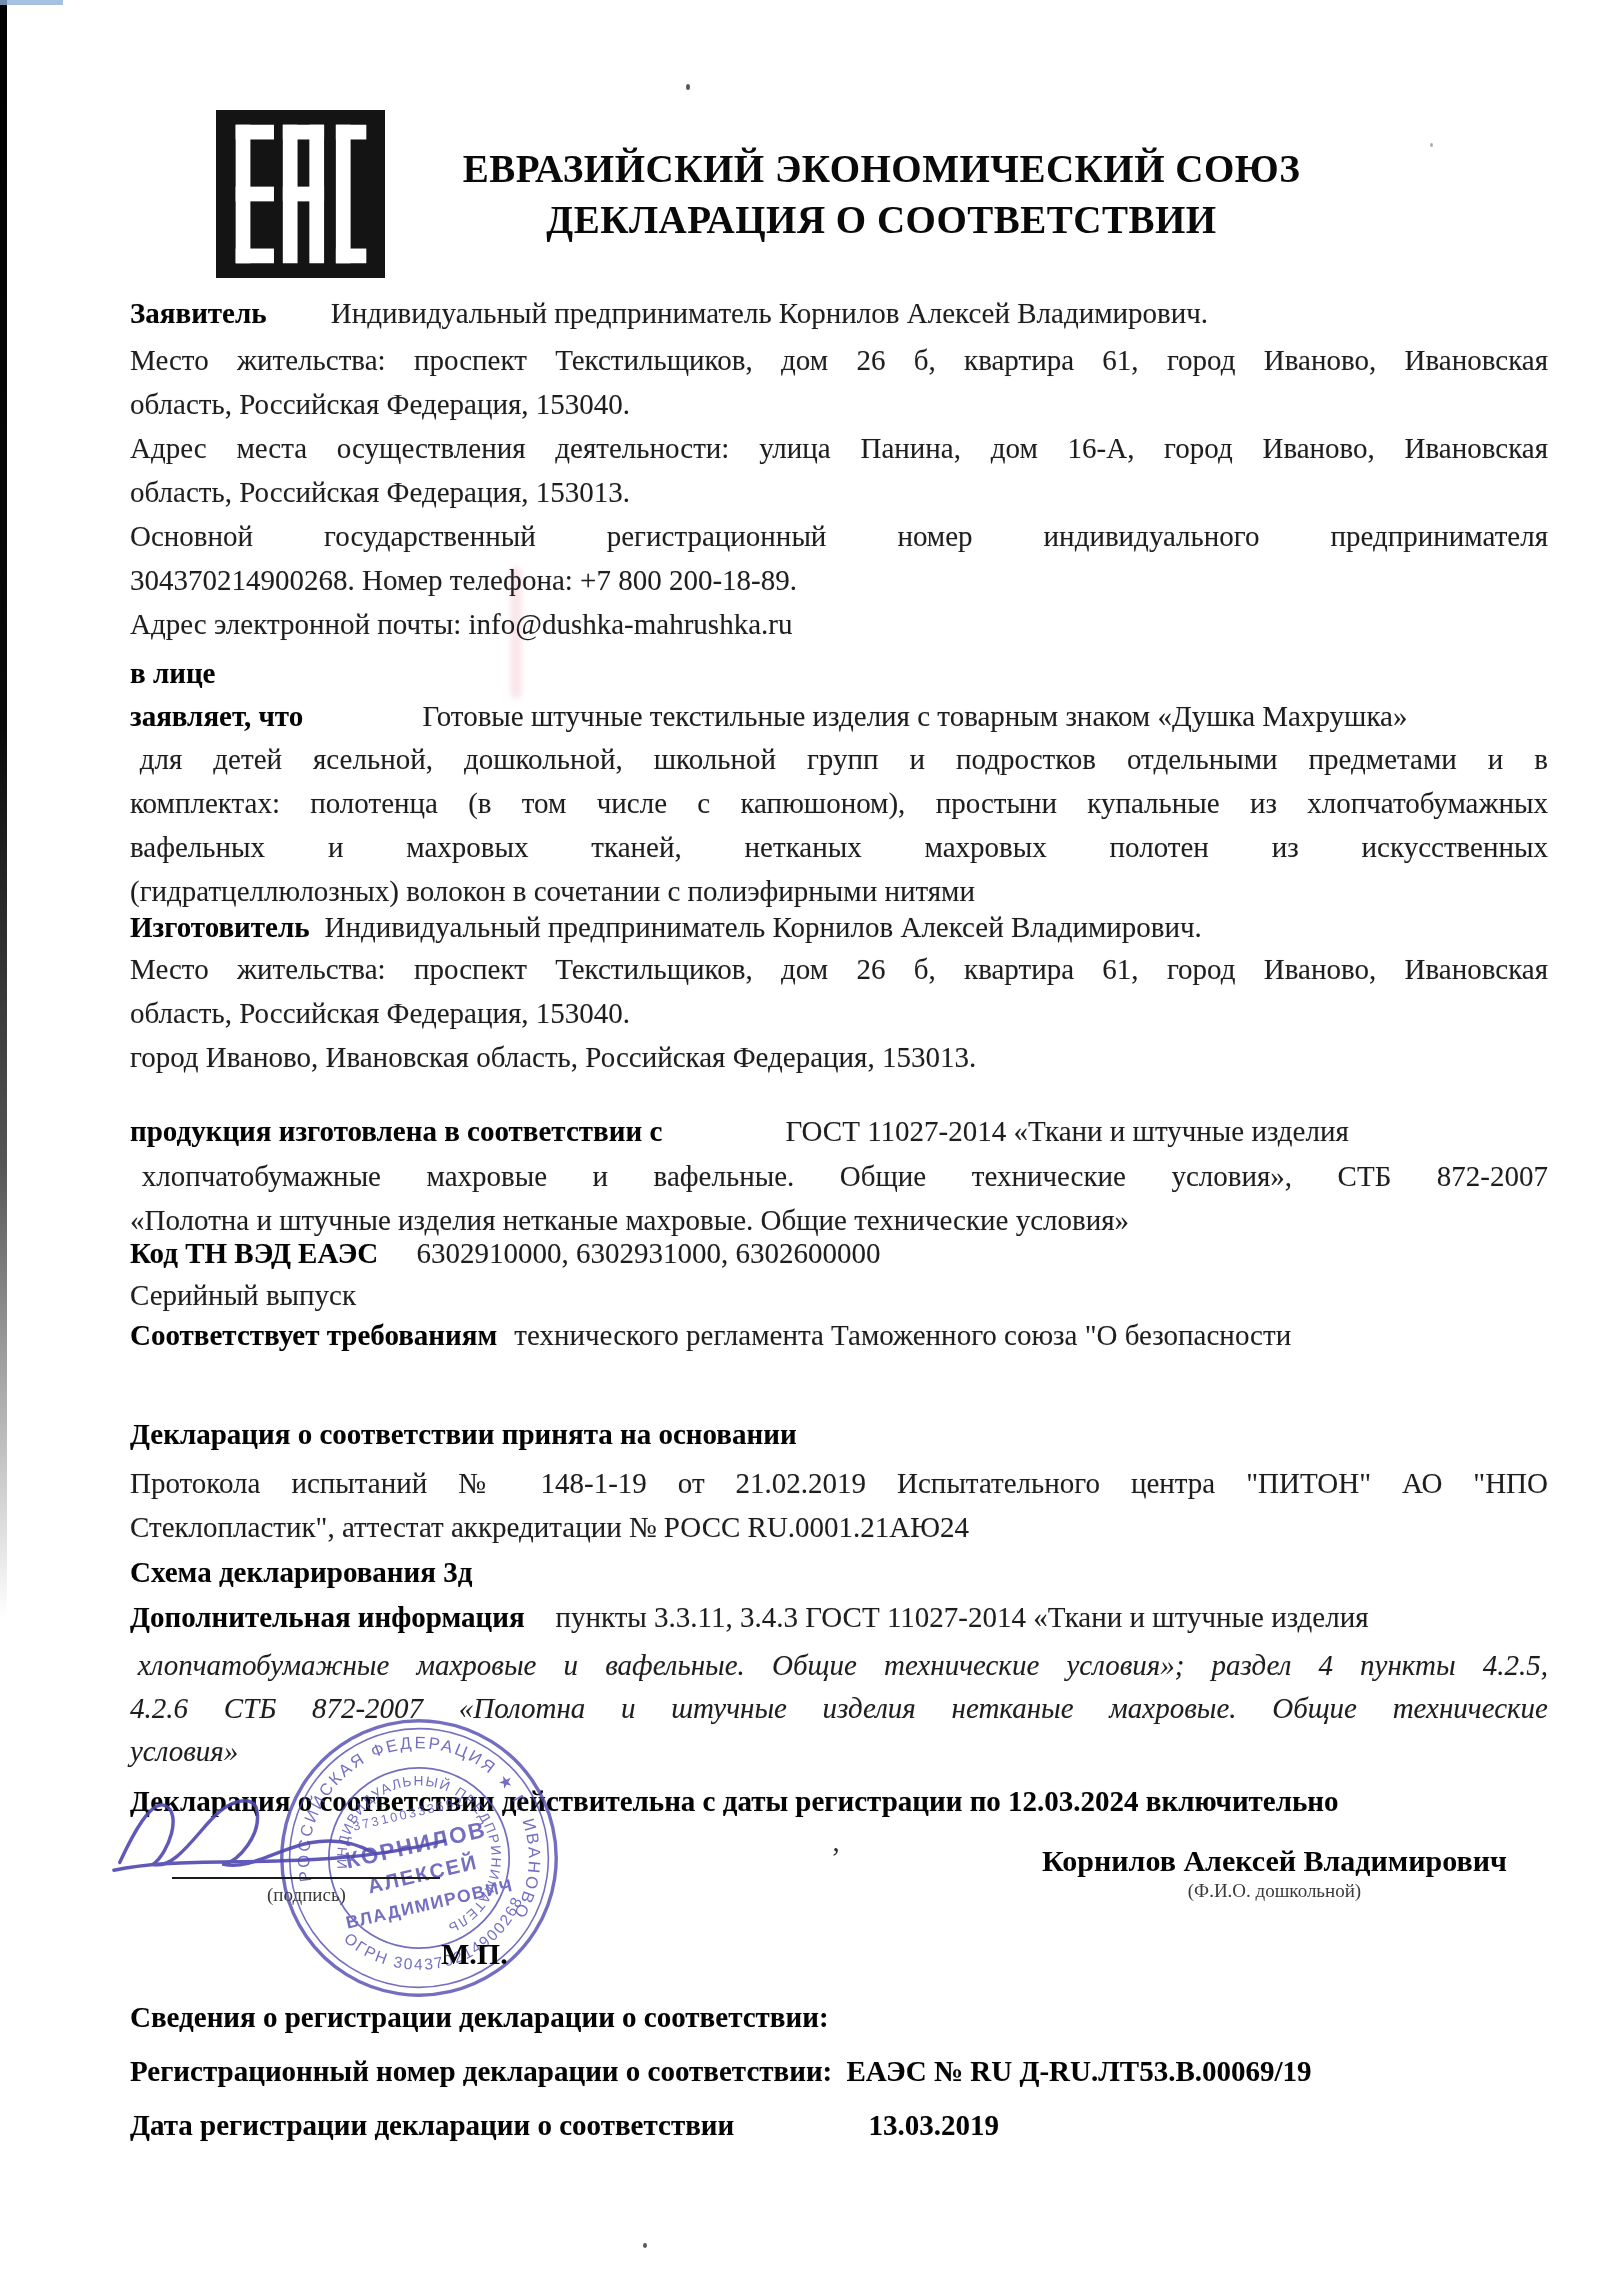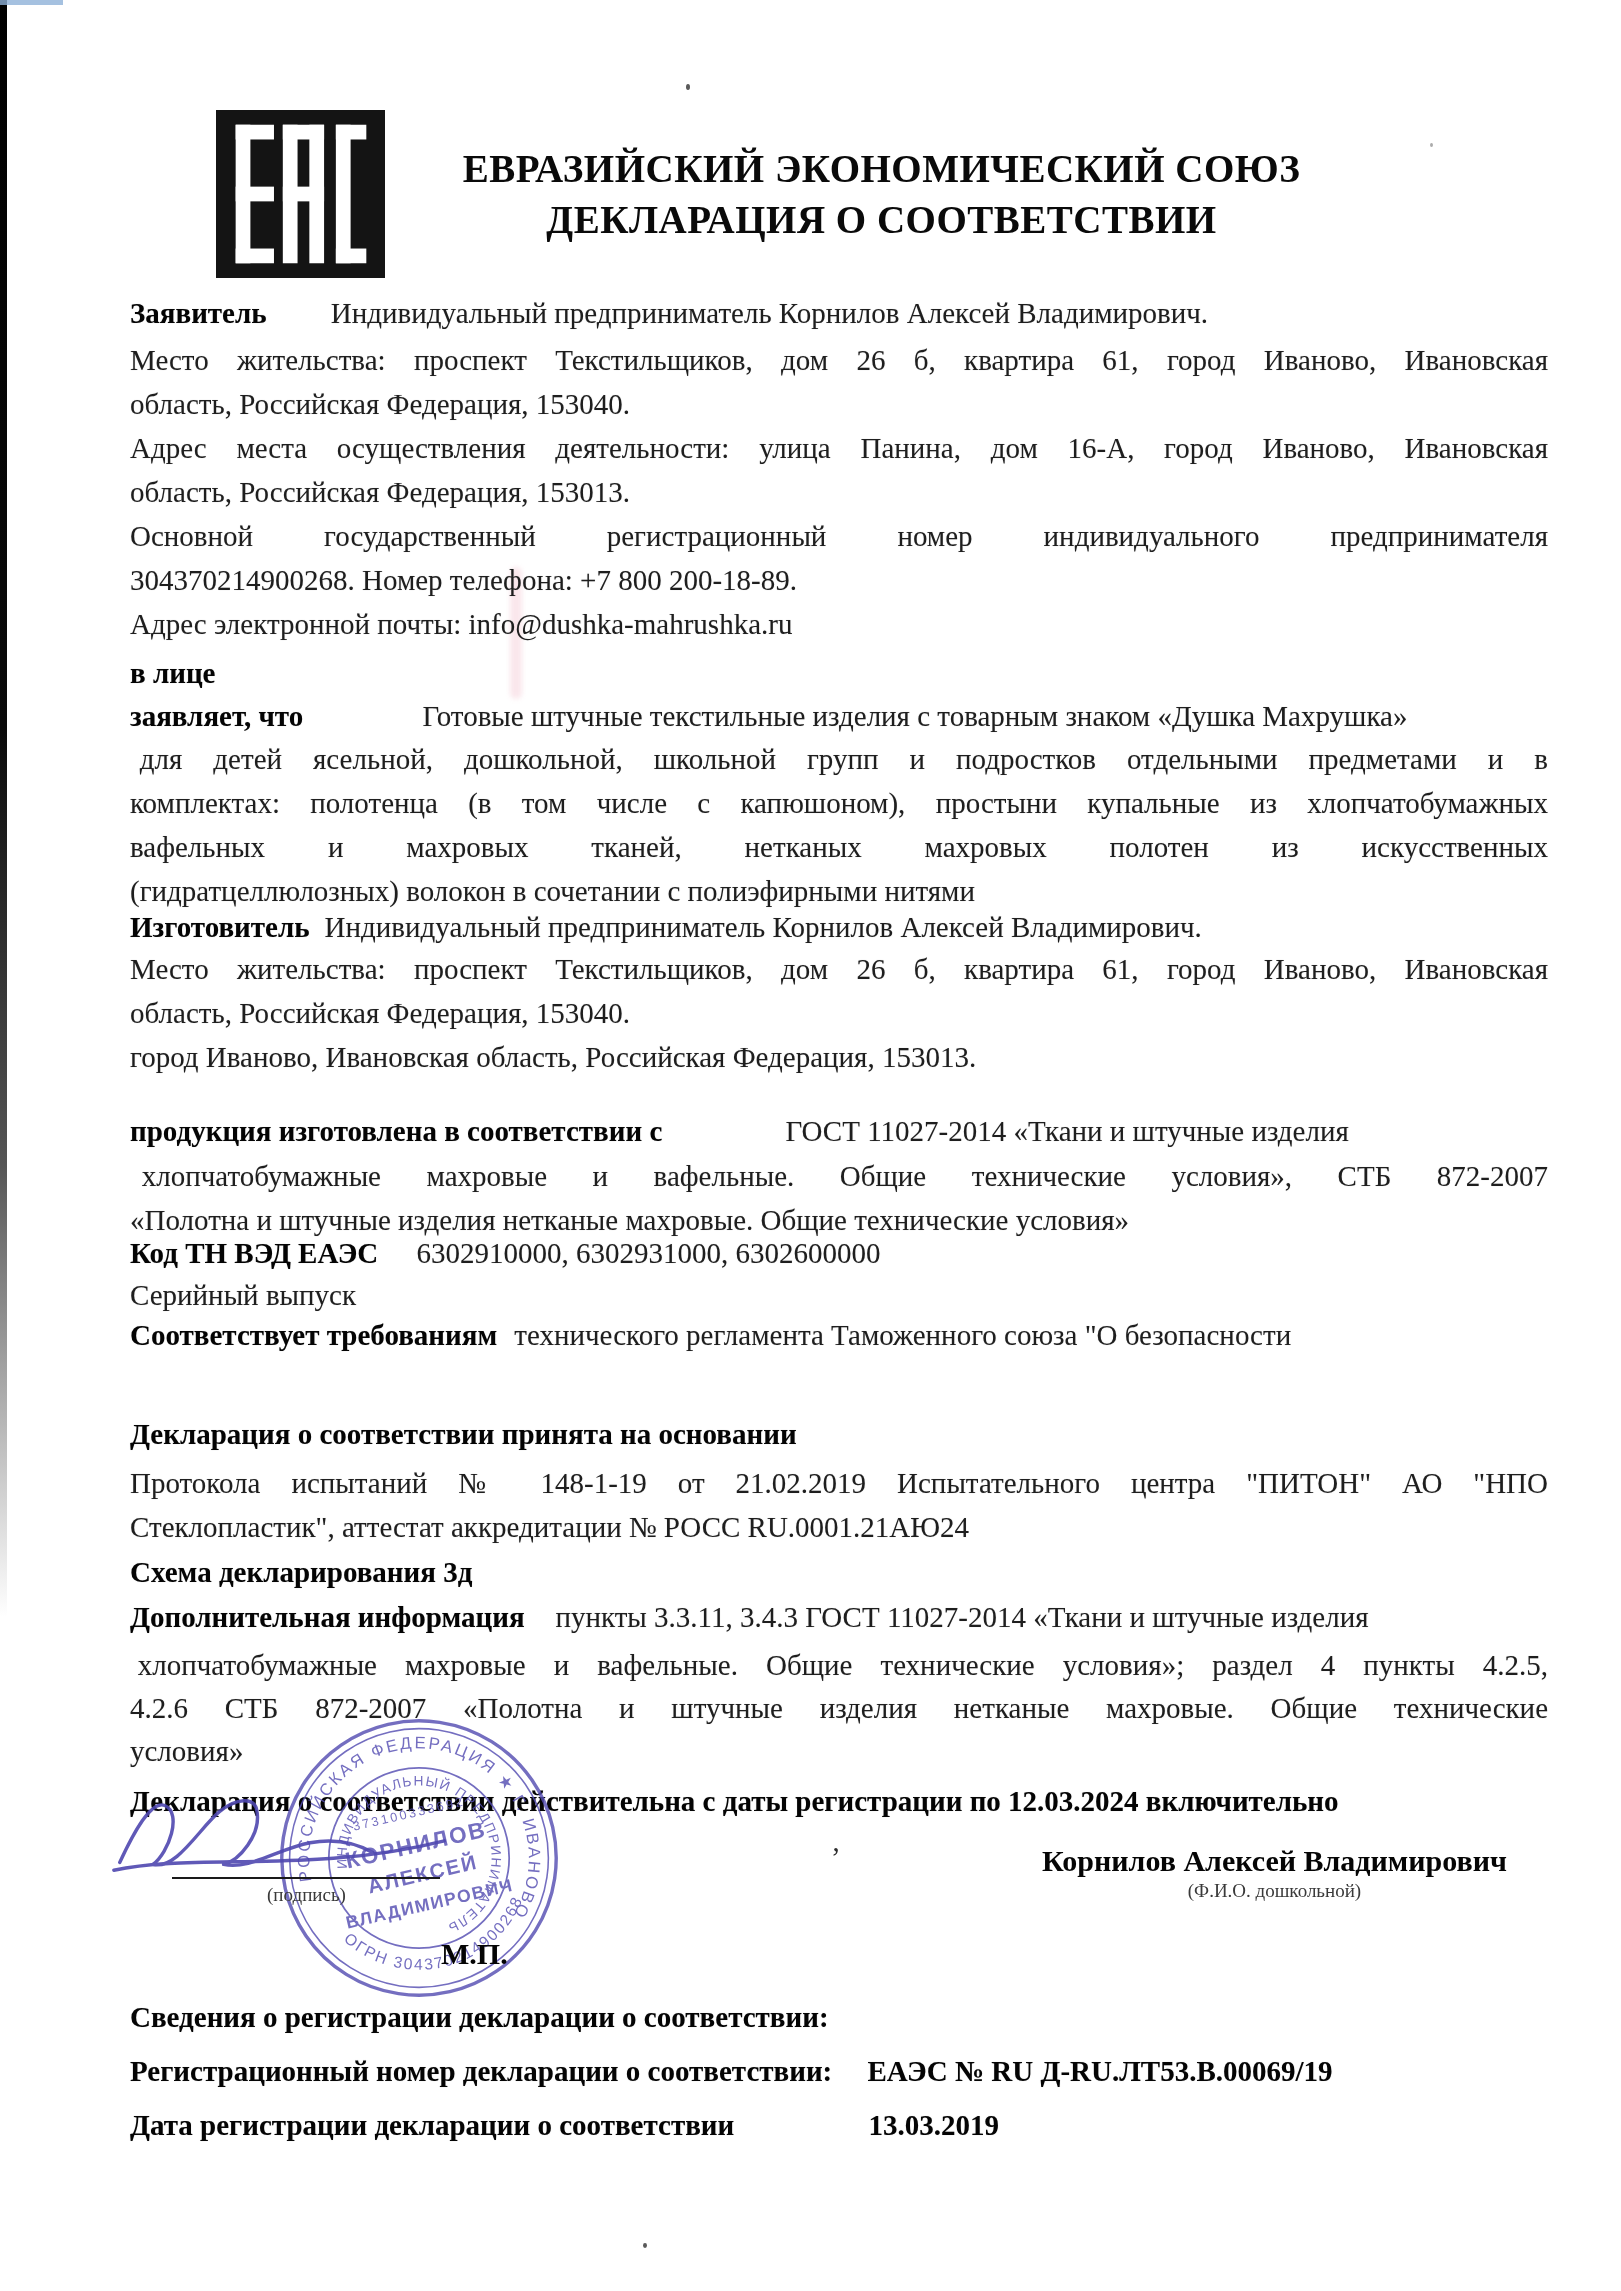--- a/index.html
+++ b/index.html
@@ -131,21 +131,21 @@
   <div class="t" style="top:1461px;">
     <div class="ln">Протокола испытаний № 148-1-19 от 21.02.2019 Испытательного центра "ПИТОН" АО "НПО</div>
     <div class="ln last">Стеклопластик", аттестат аккредитации № РОСС RU.0001.21АЮ24</div>
   </div>
 
   <div class="t b" style="top:1550px;">Схема декларирования 3д</div>
   <div class="t" style="top:1595px;">
     <span class="b">Дополнительная информация</span>
     <span style="margin-left:23.5px;">пункты 3.3.11, 3.4.3 ГОСТ 11027-2014  «Ткани и штучные изделия</span>
   </div>
-  <div class="t" style="top:1644px;line-height:43px;">
+  <div class="t" style="top:1644px;line-height:43px;font-style:italic;">
     <div class="ln" style="text-indent:7.8px;">хлопчатобумажные махровые и вафельные. Общие технические условия»; раздел 4 пункты 4.2.5,</div>
     <div class="ln">4.2.6 СТБ 872-2007 «Полотна и штучные изделия нетканые махровые.  Общие технические</div>
     <div class="ln last">условия»</div>
   </div>
 
   <div class="t b" style="top:1779px;">Декларация о соответствии действительна с даты регистрации по 12.03.2024 включительно</div>
 
   <svg id="stamp" viewBox="-150 -150 300 300">
     <g stroke="#564fb3" fill="none">
       <circle r="140" stroke-width="3.5"></circle>
@@ -184,21 +184,21 @@
   <div id="sig-caption" class="abs cap">(подпись)</div>
   <div id="fio-block">
     <div id="fio-name">Корнилов Алексей Владимирович</div>
     <div class="cap">(Ф.И.О. дошкольной)</div>
   </div>
   <div id="mp" class="abs b">М.П.</div>
 
   <div class="t b" style="top:1995px;">Сведения о регистрации декларации о соответствии:</div>
   <div class="t" style="top:2049px;">
     <span class="b">Регистрационный номер декларации о соответствии:</span>
-    <span class="b" style="margin-left:28px;">ЕАЭС № RU Д-RU.ЛТ53.В.00069/19</span>
+    <span class="b" style="margin-left:7px;">ЕАЭС № RU Д-RU.ЛТ53.В.00069/19</span>
   </div>
   <div class="t" style="top:2103px;">
     <span class="b">Дата регистрации декларации о соответствии</span>
     <span class="b" style="margin-left:127px;">13.03.2019</span>
   </div>
 
 </div>
 
 
 </body></html>

